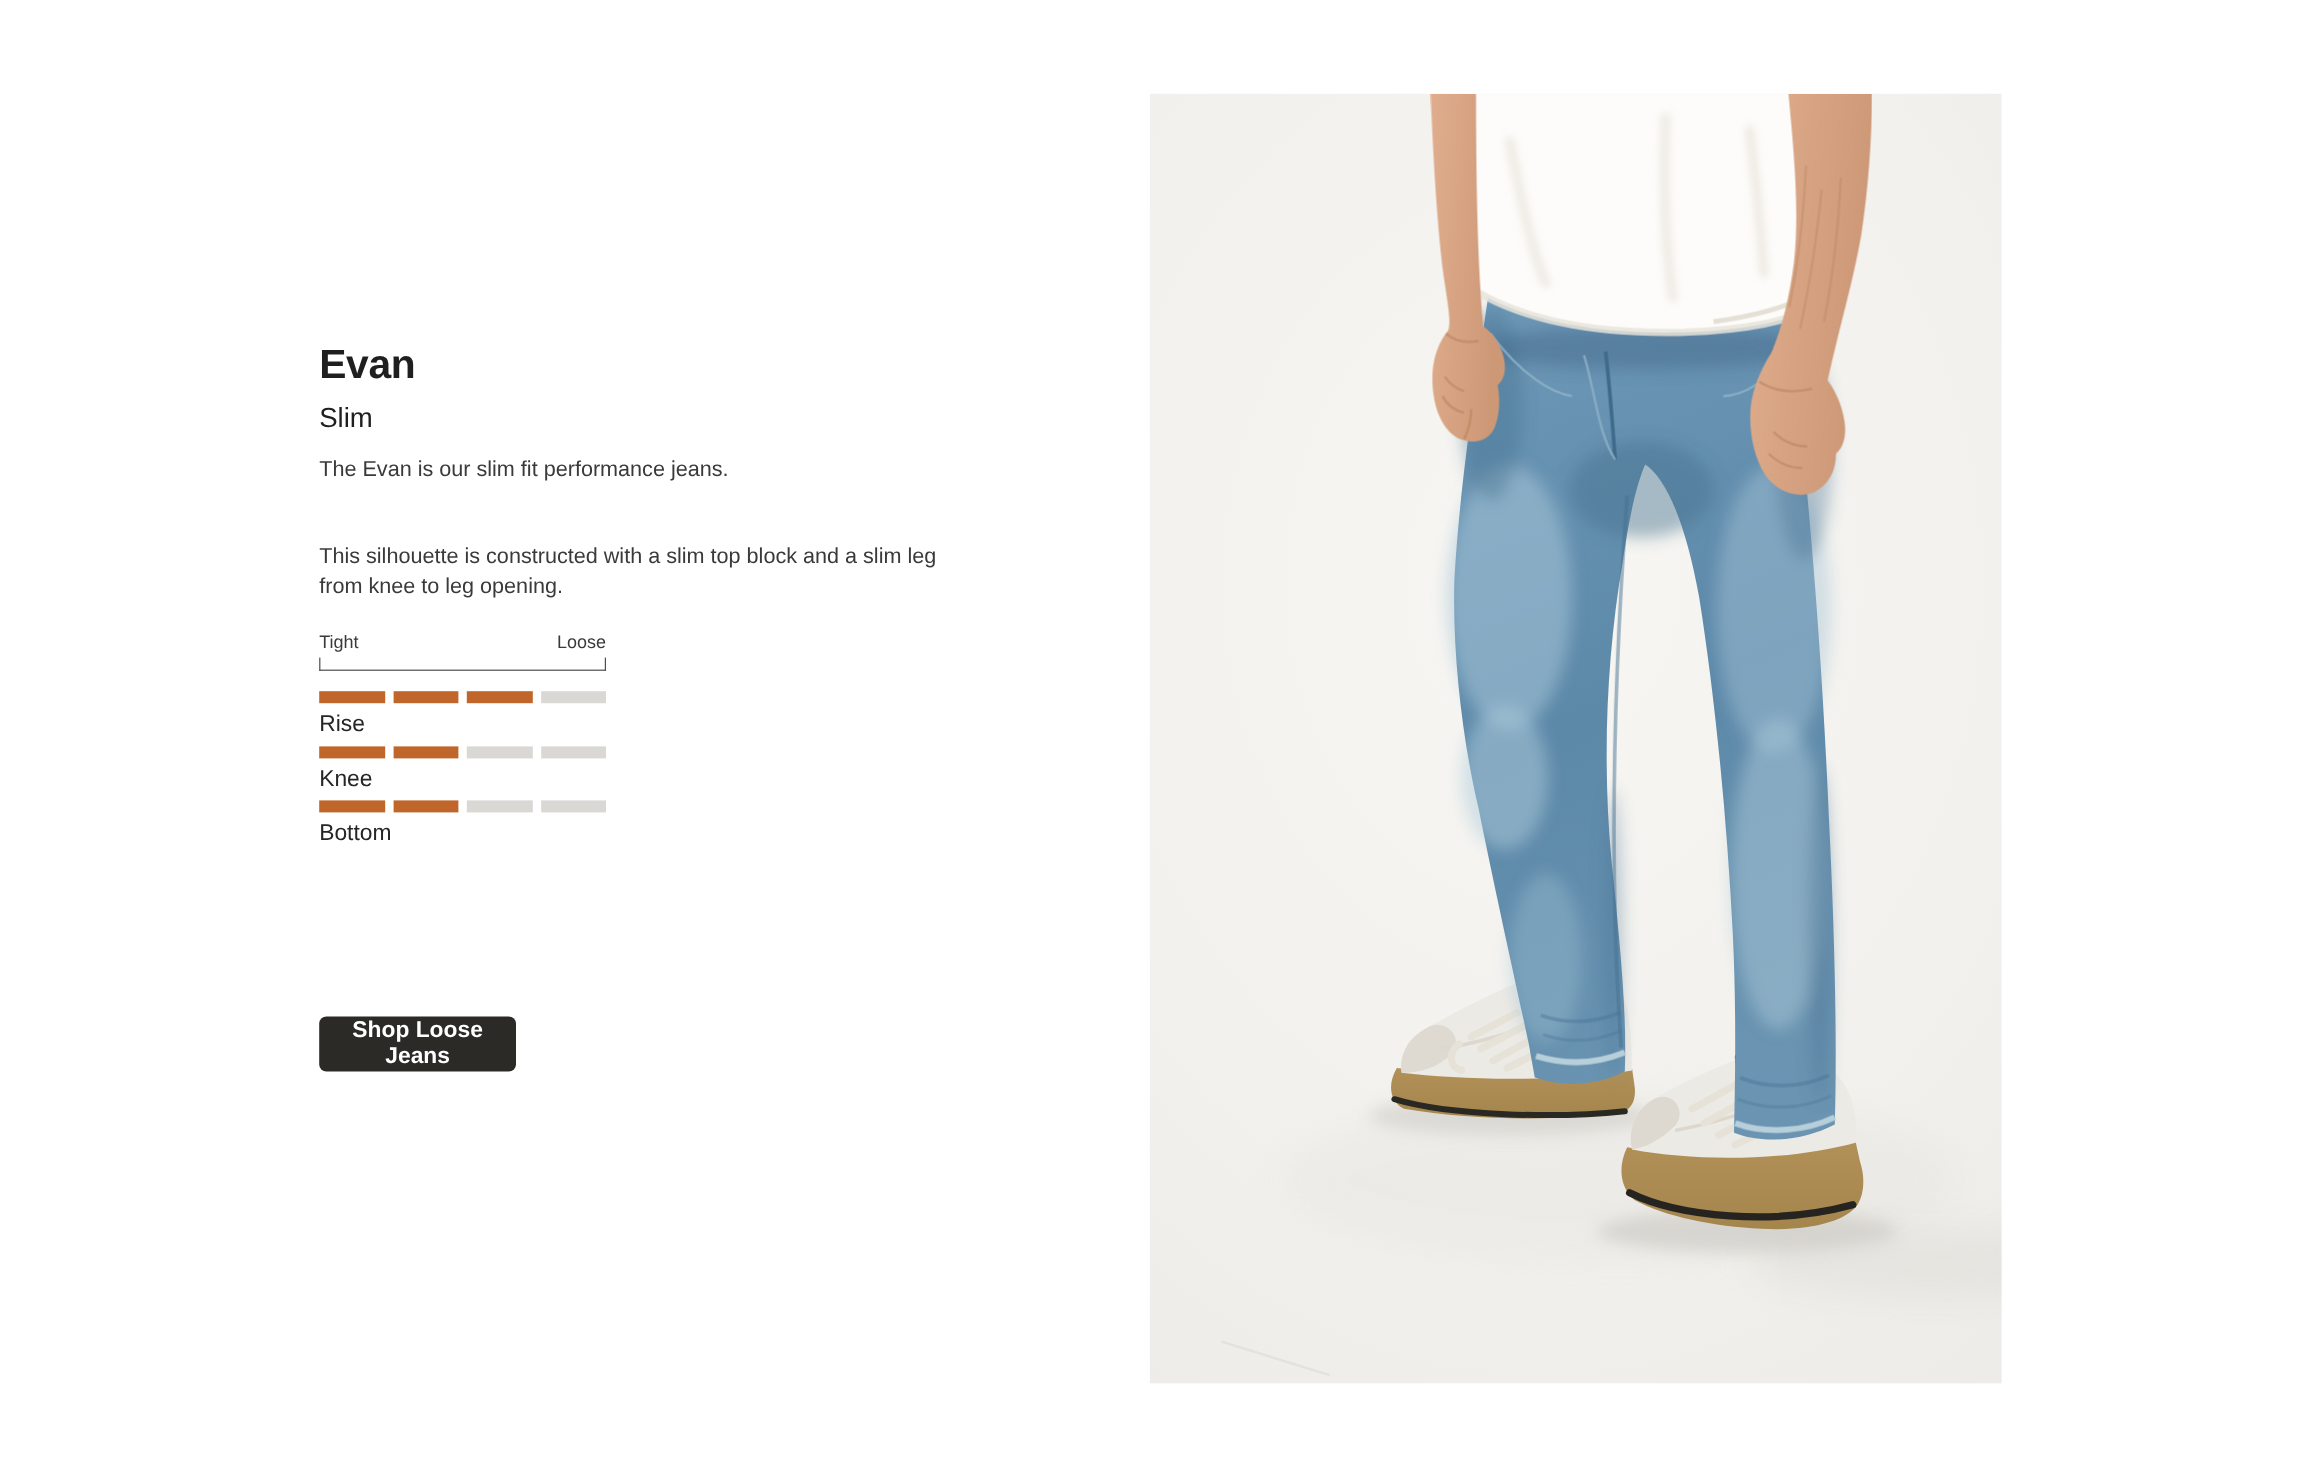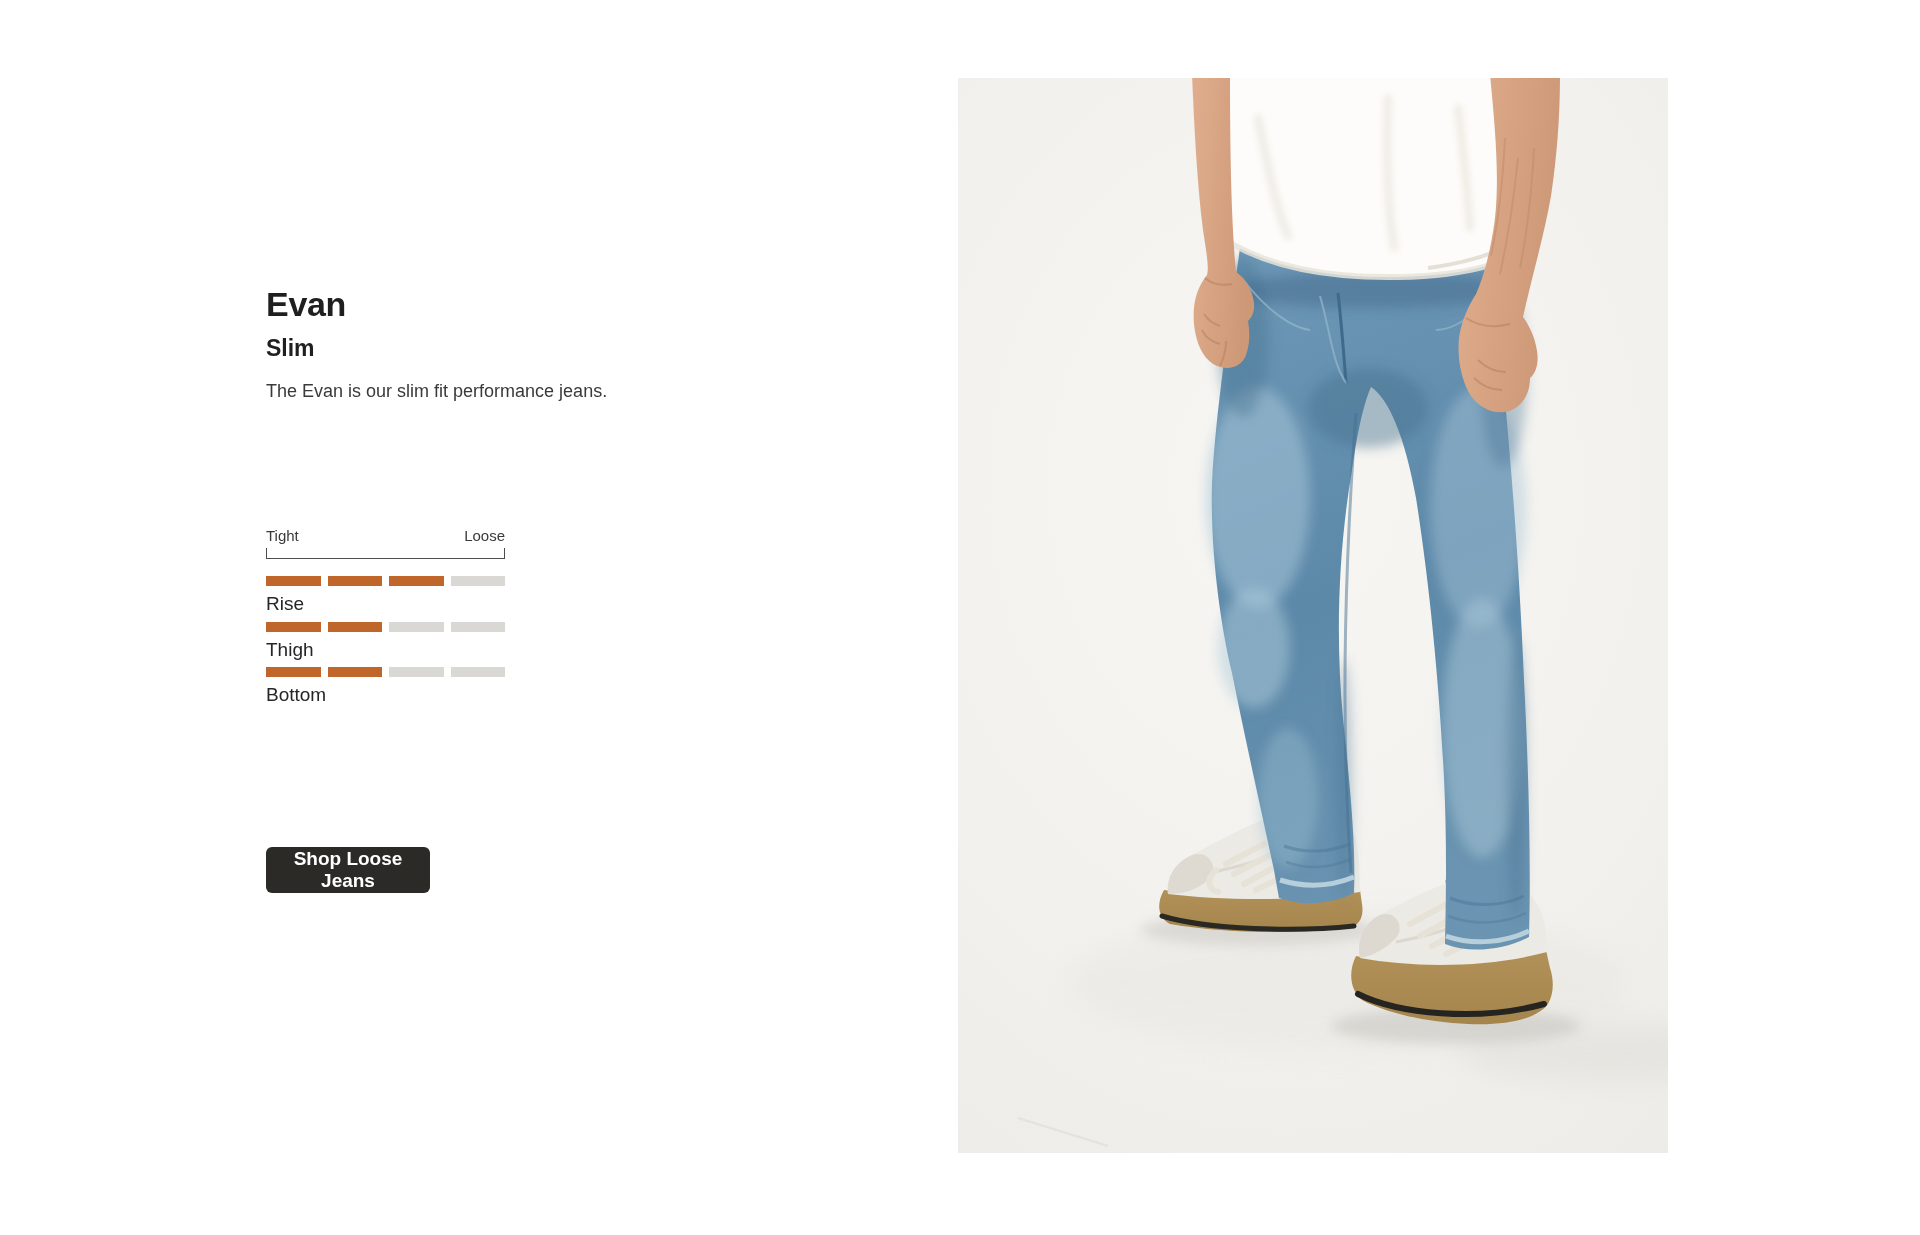--- a/index.html
+++ b/index.html
@@ -2,21 +2,21 @@
 <html><head>
 <meta charset="utf-8">
 <style>
   html,body{margin:0;padding:0;background:#ffffff;}
   .page{
     position:relative;width:1668px;height:1235px;overflow:hidden;background:#ffffff;
     font-family:"Liberation Sans","DejaVu Sans",sans-serif;color:var(--ink,#1f1f1f);
   }
   .abs{position:absolute;}
   h1.product-name{left:266px;top:284px;margin:0;font-size:34px;line-height:40px;font-weight:700;letter-spacing:-0.3px;color:var(--ink);}
-  h2.product-fit{left:266px;top:334px;margin:0;font-size:23px;line-height:28px;font-weight:700;color:var(--ink);}
+  h2.product-fit{left:266px;top:334px;margin:0;font-size:23px;line-height:28px;font-weight:400;color:var(--ink);}
   p.desc{left:266px;margin:0;font-size:18px;line-height:25px;color:var(--body-ink,#3a3a3a);white-space:nowrap;}
   p.desc-1{top:379px;}
   p.desc-2{top:451px;}
   .fit-scale{left:266px;top:527px;width:239px;}
   .scale-labels{display:flex;justify-content:space-between;font-size:15px;line-height:18px;color:#3a3a3a;}
   .scale-line{margin-top:3px;height:10px;border-left:1.5px solid #4d4d4d;border-right:1.5px solid #4d4d4d;border-bottom:1.5px solid #4d4d4d;}
   #fit-rows{left:266px;top:576px;width:239px;}
   .fit-row{height:45.5px;}
   .fit-bar{display:flex;gap:7px;}
   .seg{width:54.5px;height:10px;background:var(--track,#d9d8d5);}
@@ -34,20 +34,21 @@
 </head>
 <body>
 
 <div class="page" style="--accent: #c0662b; --track: #d9d8d5; --cta-bg: #2b2a27; --cta-fg: #ffffff; --ink: #1f1f1f; --body-ink: #3a3a3a;">
 
   <h1 class="abs product-name">Evan</h1>
   <h2 class="abs product-fit">Slim</h2>
 
   <p class="abs desc desc-1"><span>The Evan is our slim fit performance jeans.</span><br></p>
 
+  <p class="abs desc desc-2"><span>This silhouette is constructed with a slim top block and a slim leg</span><br><span>from knee to leg opening.</span></p>
 
   <div class="abs fit-scale">
     <div class="scale-labels">
       <span>Tight</span>
       <span>Loose</span>
     </div>
     <div class="scale-line"></div>
   </div>
 
   <div class="abs" id="fit-rows">
@@ -60,21 +61,21 @@
         </div>
         <div class="fit-label">Rise</div>
       </div>
       <div class="fit-row">
         <div class="fit-bar">
           <span class="seg on"></span>
           <span class="seg on"></span>
           <span class="seg"></span>
           <span class="seg"></span>
         </div>
-        <div class="fit-label">Thigh</div>
+        <div class="fit-label">Knee</div>
       </div>
       <div class="fit-row">
         <div class="fit-bar">
           <span class="seg on"></span>
           <span class="seg on"></span>
           <span class="seg"></span>
           <span class="seg"></span>
         </div>
         <div class="fit-label">Bottom</div>
       </div>

